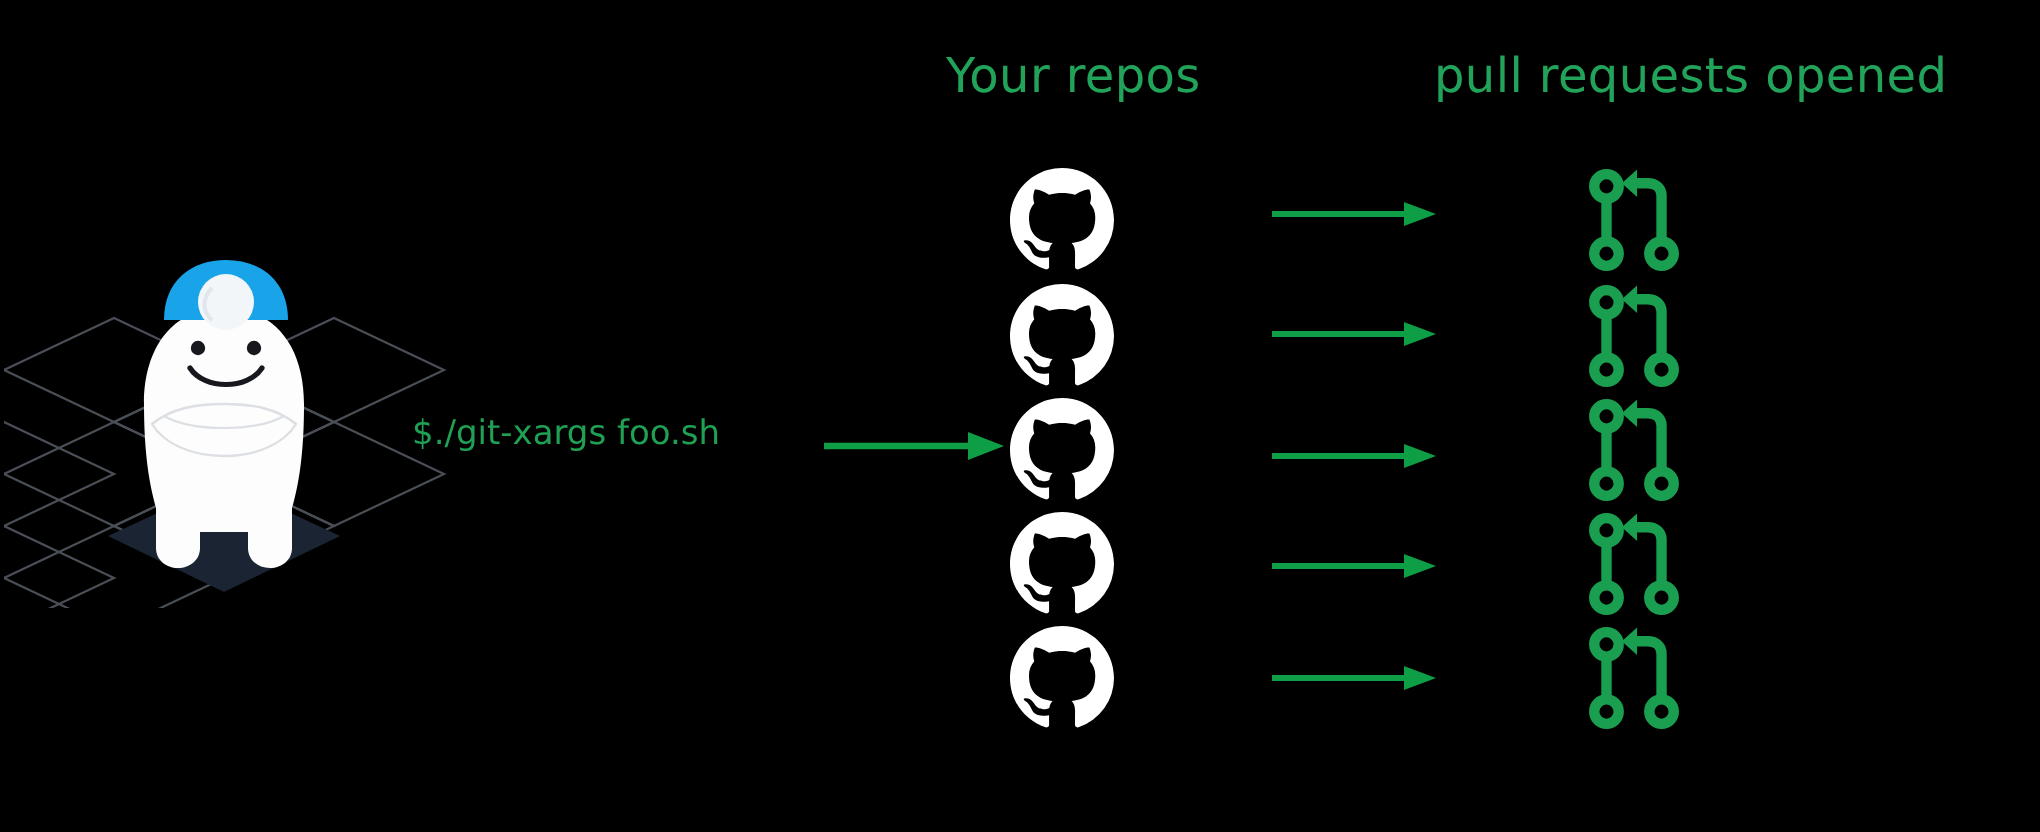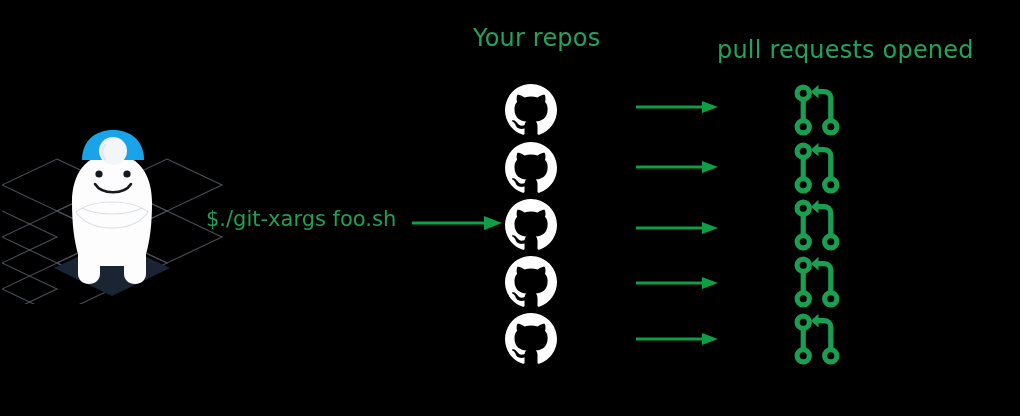--- a/index.html
+++ b/index.html
@@ -25,28 +25,28 @@
 
   
   .col-heading {
     position: absolute;
     font-size: 24px;
     letter-spacing: 0.2px;
     white-space: nowrap;
     line-height: 1;
   }
   #heading-repos   { left: 473px; top: 26px; }
-  #heading-prs     { left: 717px; top: 26px; margin-top: 12px; }
+  #heading-prs     { left: 717px; top: 26px; }
 
   
   #command-text {
     position: absolute;
     left: 206px;
     top: 209px;
-    font-size: 21px;
+    font-size: 17px;
     white-space: nowrap;
     line-height: 1;
   }
 
   
   .row-icon {
     position: absolute;
     width: 52px;
     height: 52px;
   }

